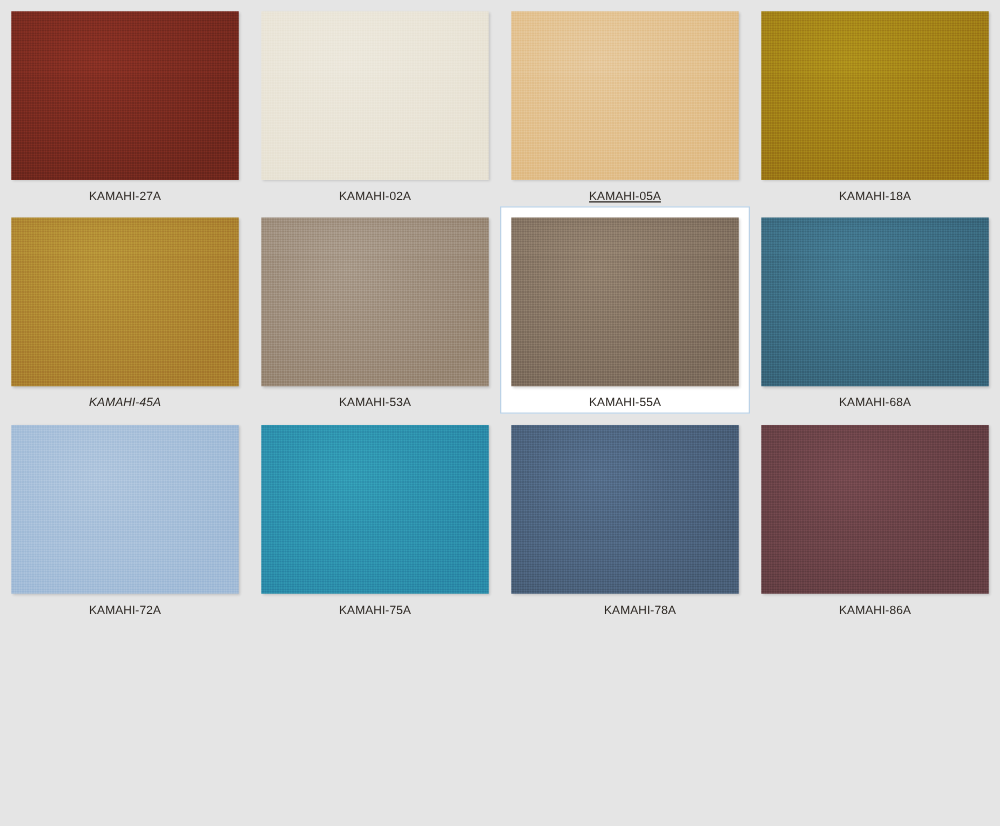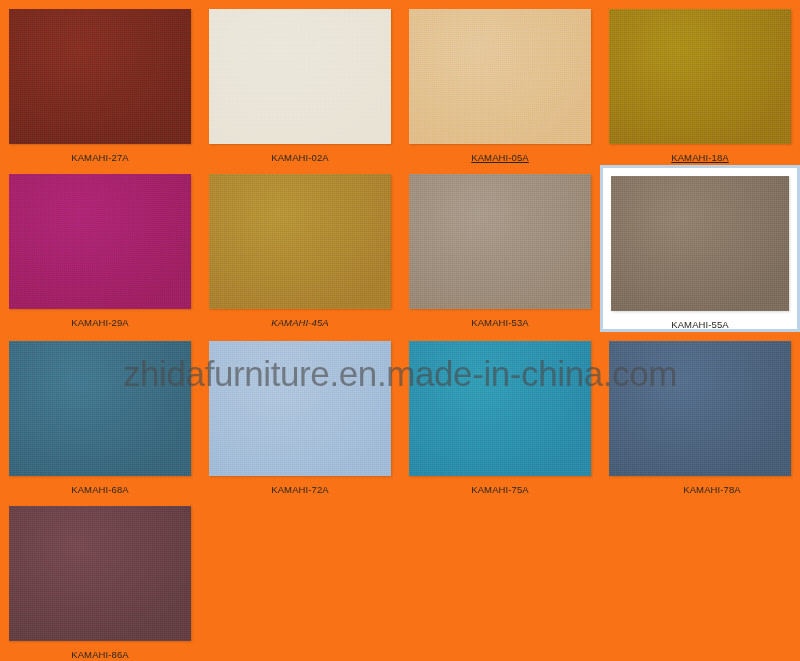--- a/index.html
+++ b/index.html
@@ -29,21 +29,21 @@
     flex-direction: column;
     align-items: center;
     justify-content: flex-start;
     padding: 8px 8px 0 8px;
     background: transparent;
     border: 1px solid transparent;
   }
 
   .swatch-cell.selected {
     background: #ffffff;
-    border: 3px solid #0f172a;
+    border: 1px solid #0f172a;
     align-items: center;
   }
 
   .swatch-chip {
     width: 100%;
     height: 135px;
     position: relative;
     box-shadow: 1px 1px 2px rgba(0,0,0,0.16);
     background-repeat: repeat;
     background-size: 4px 4px, 3px 3px, 100% 100%;
@@ -87,41 +87,37 @@
     color: rgba(74, 74, 74, 0.62);
     pointer-events: none;
     user-select: none;
     white-space: nowrap;
     z-index: 5;
   }
 </style>
 </head>
 <body style="background: rgb(255, 255, 255);">
 
-<div id="swatch-grid" style="background: #f97316;">
+<div id="swatch-grid" style="background: #e5e5e5;">
 
   <div class="swatch-cell">
       <div class="swatch-chip" style="background-color: rgb(122, 43, 32);"></div>
       <div class="swatch-label" style="color: rgb(42, 37, 32);">KAMAHI-27A</div>
     </div>
     <div class="swatch-cell">
       <div class="swatch-chip" style="background-color: rgb(234, 229, 216);"></div>
       <div class="swatch-label" style="color: rgb(42, 37, 32);">KAMAHI-02A</div>
     </div>
     <div class="swatch-cell">
       <div class="swatch-chip" style="background-color: rgb(227, 194, 145);"></div>
       <div class="swatch-label" style="color: rgb(42, 37, 32); text-decoration: underline;">KAMAHI-05A</div>
     </div>
     <div class="swatch-cell">
       <div class="swatch-chip" style="background-color: rgb(163, 130, 24);"></div>
-      <div class="swatch-label" style="color: rgb(42, 37, 32); text-decoration: underline;">KAMAHI-18A</div>
-    </div>
-    <div class="swatch-cell">
-      <div class="swatch-chip" style="background-color: rgb(166, 34, 107);"></div>
-      <div class="swatch-label" style="color: rgb(42, 37, 32);">KAMAHI-29A</div>
+      <div class="swatch-label" style="color: rgb(42, 37, 32);">KAMAHI-18A</div>
     </div>
     <div class="swatch-cell">
       <div class="swatch-chip" style="background-color: rgb(176, 137, 51);"></div>
       <div class="swatch-label" style="color: rgb(42, 37, 32); font-style: italic;">KAMAHI-45A</div>
     </div>
     <div class="swatch-cell">
       <div class="swatch-chip" style="background-color: rgb(160, 144, 127);"></div>
       <div class="swatch-label" style="color: rgb(42, 37, 32);">KAMAHI-53A</div>
     </div>
     <div class="swatch-cell selected" style="border-color: rgb(188, 210, 230);">
@@ -141,14 +137,13 @@
       <div class="swatch-label" style="color: rgb(42, 37, 32);">KAMAHI-75A</div>
     </div>
     <div class="swatch-cell">
       <div class="swatch-chip" style="background-color: rgb(78, 101, 128);"></div>
       <div class="swatch-label" style="color: rgb(42, 37, 32); margin-left: 24px;">KAMAHI-78A</div>
     </div>
     <div class="swatch-cell">
       <div class="swatch-chip" style="background-color: rgb(107, 67, 72);"></div>
       <div class="swatch-label" style="color: rgb(42, 37, 32);">KAMAHI-86A</div>
     </div>
-    <div id="watermark">zhidafurniture.en.made-in-china.com</div>
 </div>
 
 </body></html>

